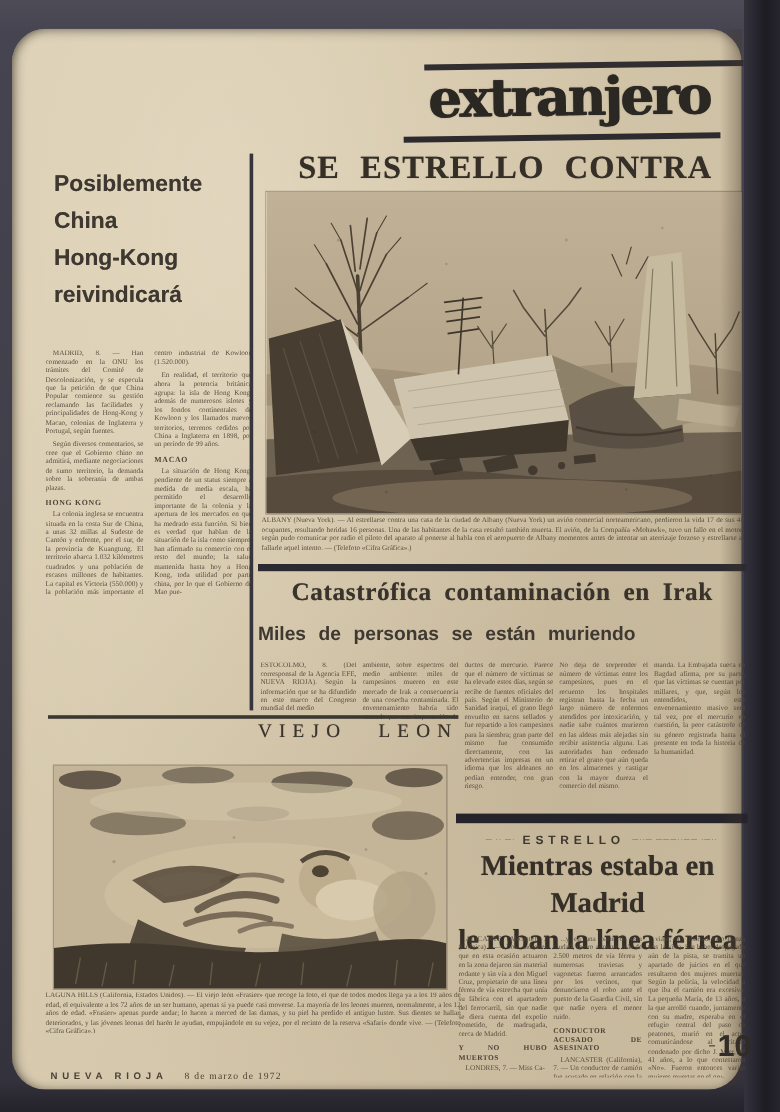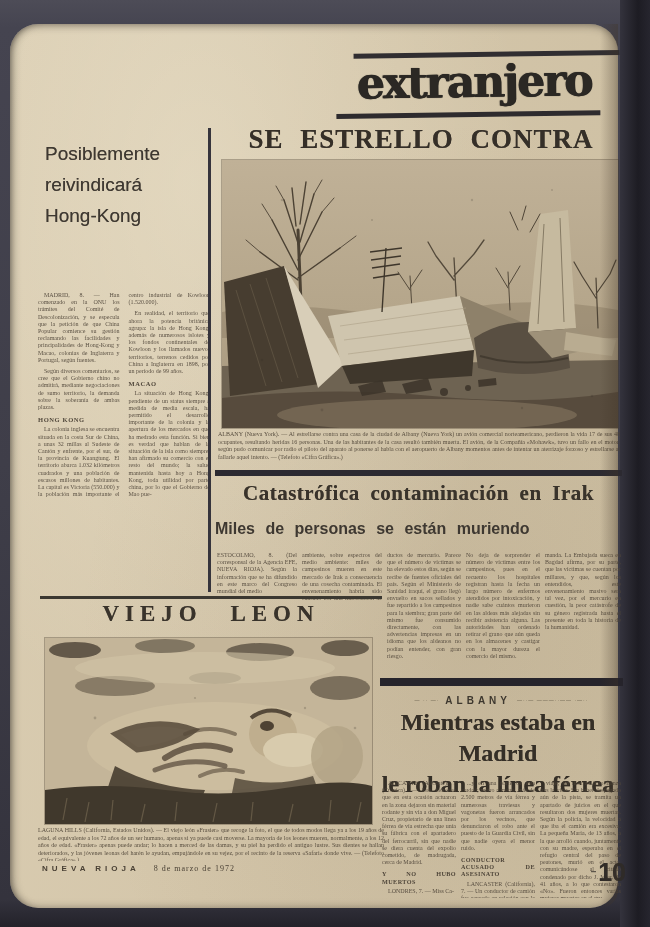--- a/index.html
+++ b/index.html
@@ -26,21 +26,21 @@
   
   .masthead{left:316px;top:28px;width:296px;height:70px;transform:rotate(-0.8deg);}
   .masthead .rule-top{position:absolute;left:28px;right:2px;top:0;height:5px;background:#312e31;}
   .masthead .rule-bot{position:absolute;left:10px;right:22px;top:60px;height:5px;background:#2e2b2e;}
   .masthead .title{position:absolute;left:0;top:2px;width:100%;text-align:center;
        font-family:"DejaVu Serif",serif;font-weight:700;font-size:44px;line-height:56px;
        letter-spacing:-2px;color:#2b2824;text-shadow:1px 0 0 #2b2824,0 0 1px rgba(43,40,36,.7);}
 
   
   .china-headline{left:35px;top:114px;width:168px;font-family:"Liberation Sans",sans-serif;
-       font-weight:400;font-size:19px;line-height:31px;color:#3e3831;
+       font-weight:700;font-size:19px;line-height:31px;color:#3e3831;
        text-shadow:0 0 .5px rgba(62,56,49,.6);}
   .china-body{left:28px;top:268px;width:172px;height:302px;overflow:hidden;
        column-count:2;column-gap:9px;}
   .newsprint{font-size:6px;line-height:7.2px;text-align:justify;color:#50463a;
        filter:blur(.28px);opacity:.92;}
   .newsprint p{margin:0 0 4px 0;text-indent:6px;}
   .newsprint .subhead{font-weight:700;font-size:6.5px;letter-spacing:.6px;text-indent:0;
        margin:5px 0 3px 0;color:#443b30;}
   .vrule{left:198px;top:104px;width:3px;height:464px;background:#36343c;}
 
@@ -63,41 +63,41 @@
   .irak-subhead{left:205px;top:496px;width:407px;
        font-family:"Liberation Sans",sans-serif;font-weight:700;font-size:16px;
        word-spacing:6px;color:#3e3831;}
   .irak-col{top:528px;height:48px;overflow:hidden;}
   .irak-col.tall{height:122px;}
   .c1{left:207px;width:80px;} .c2{left:292px;width:80px;}
   .c3{left:377px;width:74px;} .c4{left:456px;width:74px;} .c5{left:535px;width:76px;}
 
   
   .leon-rule{left:30px;top:572px;width:342px;height:3px;background:#3b3831;}
-  .leon-headline{left:30px;top:577px;width:342px;text-align:center;
-       font-family:"Liberation Serif",serif;font-weight:700;font-size:23px;
+  .leon-headline{left:30px;top:577px;width:342px;text-align:right;
+       font-family:"Liberation Serif",serif;font-weight:400;font-size:16px;
        letter-spacing:6px;word-spacing:16px;color:#39332b;text-shadow:0 0 .6px rgba(57,51,43,.6);}
   .lion-photo{left:35px;top:614px;width:327px;height:186px;}
   .lion-caption{left:28px;top:803px;width:346px;height:34px;overflow:hidden;}
 
   
   .sucesos-bar{left:370px;top:654px;width:243px;height:8px;background:#26242b;}
   .sucesos-label{left:370px;top:666px;width:243px;text-align:center;
        font-family:"Liberation Sans",sans-serif;color:#46402f;}
   .sucesos-label .deco{font-size:5px;letter-spacing:1px;vertical-align:2px;opacity:.8;}
   .sucesos-label .lbl{font-weight:700;font-size:10px;letter-spacing:4px;margin:0 6px;color:#3e382f;}
   .sucesos-headline{left:362px;top:683px;width:252px;text-align:center;
        font-family:"Liberation Serif",serif;font-weight:700;font-size:24px;line-height:31px;
        color:#352f27;text-shadow:0 0 .6px rgba(53,47,39,.7);}
   .suc-col{top:756px;height:118px;overflow:hidden;}
   .s1{left:372px;width:74px;} .s2{left:451px;width:74px;} .s3{left:530px;width:81px;}
   .suc-col .subhead{font-weight:700;font-size:6.2px;letter-spacing:.4px;margin:4px 0 3px;text-indent:0;color:#443b30;}
 
   
-  .footer-line{left:32px;top:840px;width:260px;font-size:8px;color:#4a4135;
+  .footer-line{left:32px;top:868px;width:260px;font-size:8px;color:#4a4135;
        filter:blur(.2px);}
   .footer-line .paper{font-family:"Liberation Sans",sans-serif;font-weight:700;letter-spacing:4px;}
   .footer-line .date{margin-left:14px;letter-spacing:1px;}
   .page-number{left:570px;top:834px;width:46px;text-align:right;
        font-family:"Liberation Sans",sans-serif;font-weight:700;font-size:25px;color:#2f2b28;
        text-shadow:0 0 .5px rgba(47,43,40,.6);}
   .page-number .dash{font-size:10px;vertical-align:6px;margin-right:2px;opacity:.7;}
 </style>
 </head>
 <body>
@@ -108,22 +108,23 @@
 <div class="page">
 
   <div class="abs masthead">
     <div class="rule-top"></div>
     <div class="title">extranjero</div>
     <div class="rule-bot"></div>
   </div>
 
   <div class="abs china-headline">
     <div>Posiblemente</div>
+    <div>China</div>
+    <div>Hong-Kong</div>
     <div>reivindicará</div>
-    <div>Hong-Kong</div>
   </div>
   <div class="abs china-body newsprint">
     <p>MADRID, 8. — Han comenzado en la ONU los trámites del Comité de Descolonización, y se especula que la petición de que China Popular comience su gestión reclamando las facilidades y principalidades de Hong-Kong y Macao, colonias de Inglaterra y Portugal, según fuentes.</p>
     <p>Según diversos comentarios, se cree que el Gobierno chino no admitirá, mediante negociaciones de sumo territorio, la demanda sobre la soberanía de ambas plazas.</p>
     <p class="subhead">HONG KONG</p>
     <p>La colonia inglesa se encuentra situada en la costa Sur de China, a unas 32 millas al Sudeste de Cantón y enfrente, por el sur, de la provincia de Kuangtung. El territorio abarca 1.032 kilómetros cuadrados y una población de escasos millones de habitantes. La capital es Victoria (550.000) y la población más importante el centro industrial de Kowloon (1.520.000).</p>
     <p>En realidad, el territorio que ahora la potencia británica agrupa: la isla de Hong Kong, además de numerosos islotes y los fondos continentales de Kowloon y los llamados nuevos territorios, terrenos cedidos por China a Inglaterra en 1898, por un período de 99 años.</p>
     <p class="subhead">MACAO</p>
     <p>La situación de Hong Kong, pendiente de un status siempre a medida de media escala, ha permitido el desarrollo importante de la colonia y la apertura de los mercados en que ha medrado esta función. Si bien es verdad que hablan de la situación de la isla como siempre, han afirmado su comercio con el resto del mundo; la salud mantenida hasta hoy a Hong Kong, toda utilidad por parte china, por lo que el Gobierno de Mao pue-</p>
   </div>
@@ -285,21 +286,21 @@
           <circle cx="260" cy="70" r="1.2"></circle>
           <circle cx="310" cy="90" r="1.3"></circle>
           <circle cx="150" cy="60" r="1.1"></circle>
       </g>
     </svg>
   </div>
   <div class="abs lion-caption caption">LAGUNA HILLS (California, Estados Unidos). — El viejo león «Frasier» que recoge la foto, el que de todos modos llega ya a los 19 años de edad, el equivalente a los 72 años de un ser humano, apenas si ya puede casi moverse. La mayoría de los leones mueren, normalmente, a los 12 años de edad. «Frasier» apenas puede andar; lo hacen a merced de las damas, y su piel ha perdido el antiguo lustre. Sus dientes se hallan deteriorados, y las jóvenes leonas del harén le ayudan, empujándole en su vejez, por el recinto de la reserva «Safari» donde vive. — (Telefoto «Cifra Gráfica».)</div>
 
   <div class="abs sucesos-bar"></div>
   <div class="abs sucesos-label">
-    <span class="deco">— ·· —·</span><span class="lbl">ALBANY</span><span class="deco">—··— ———··—— ·—··</span>
+    <span class="deco">— ·· —·</span><span class="lbl">ESTRELLO</span><span class="deco">—··— ———··—— ·—··</span>
   </div>
   <div class="abs sucesos-headline">
     <div>Mientras estaba en Madrid</div>
     <div>le roban la línea férrea</div>
   </div>
   <div class="abs suc-col s1 newsprint">
     <p>ALICANTE (Alicante), 7 (Crónica). — Los ladrones que en esta ocasión actuaron en la zona dejaron sin material rodante y sin vía a don Miguel Cruz, propietario de una línea férrea de vía estrecha que unía su fábrica con el apartadero del ferrocarril, sin que nadie se diera cuenta del expolio cometido, de madrugada, cerca de Madrid.</p>
     <p class="subhead">Y NO HUBO MUERTOS</p>
     <p>LONDRES, 7. — Miss Ca-</p>
   </div>

